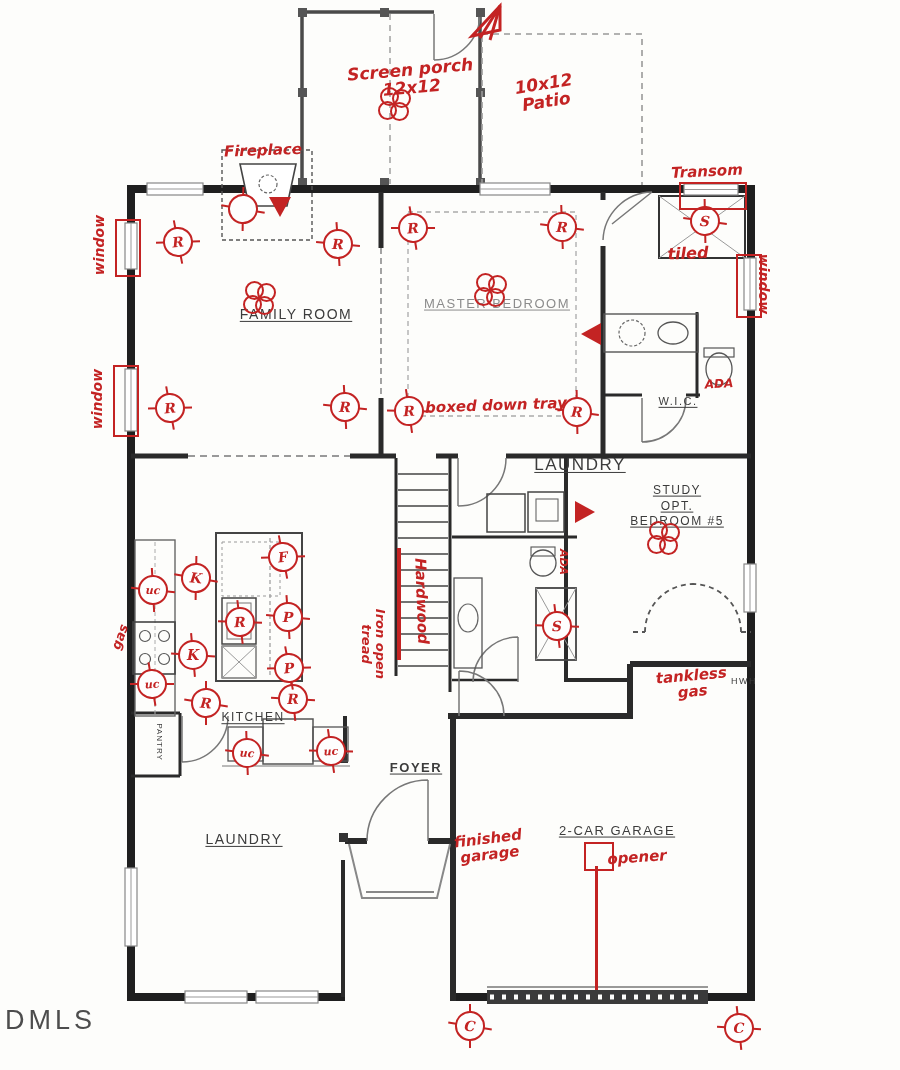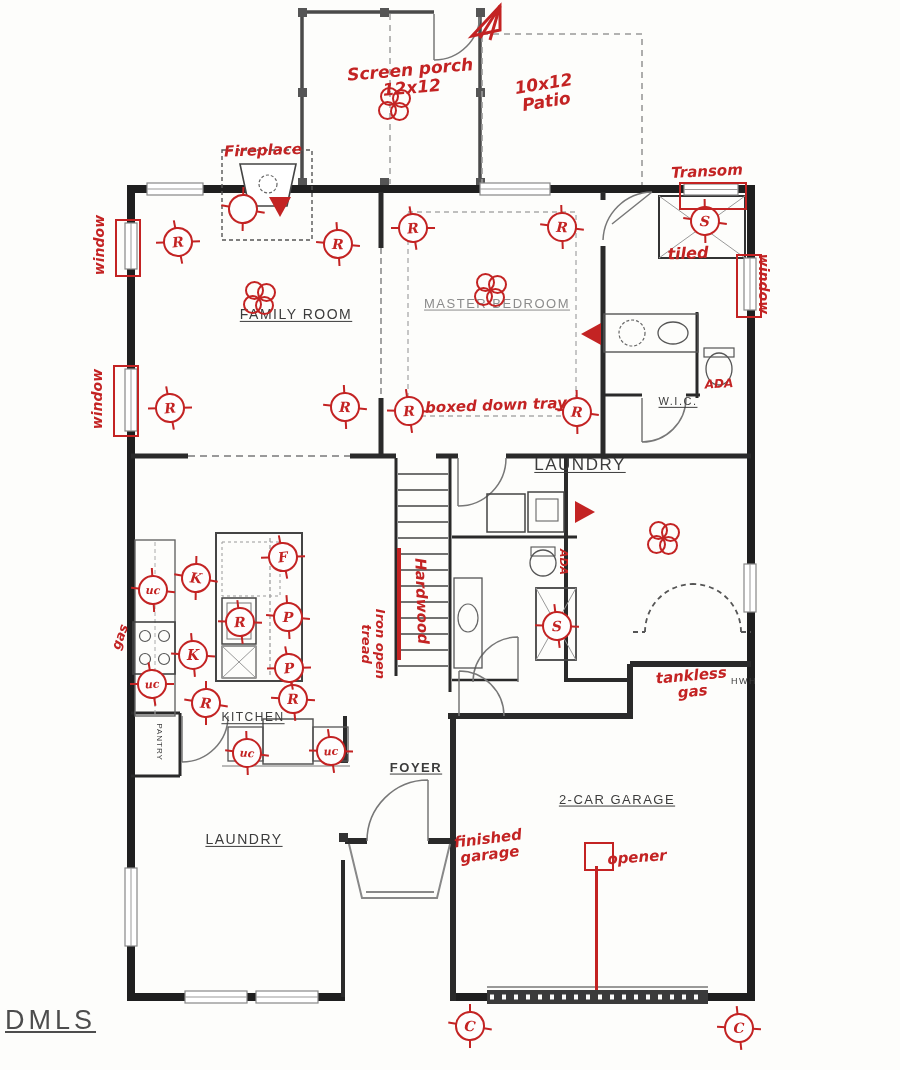--- a/index.html
+++ b/index.html
@@ -28,21 +28,21 @@
   .fan i:nth-child(2){right:1px;top:2px;}
   .fan i:nth-child(3){left:0;bottom:1px;}
   .fan i:nth-child(4){right:3px;bottom:0;}
   .tri{position:absolute;width:0;height:0;}
   .tri.down{border-left:11px solid transparent;border-right:11px solid transparent;border-top:20px solid var(--red);}
   .tri.left{border-top:11px solid transparent;border-bottom:11px solid transparent;border-right:20px solid var(--red);}
   .tri.right{border-top:11px solid transparent;border-bottom:11px solid transparent;border-left:20px solid var(--red);}
   .redrect{position:absolute;border:2.6px solid var(--red);background:transparent;}
   .redline{position:absolute;background:var(--red);}
   #watermark{position:absolute;left:5px;top:1005px;z-index:2;color:#4d4d4d;font-size:27px;
-      letter-spacing:4px;font-weight:400;font-family:"Liberation Sans",sans-serif;text-decoration:underline;}
+      letter-spacing:4px;font-weight:400;font-family:"Liberation Sans",sans-serif;}
 </style>
 </head>
 <body>
 
 <div id="page">
 
   <svg id="linework" width="900" height="1070" viewBox="0 0 900 1070">
 
     <g stroke="#4a4a4a" fill="none">
       <path d="M302,12 H434 M302,12 V186 M480,12 V186" stroke-width="3.5"></path>
@@ -195,25 +195,28 @@
       <path d="M500,6 L472,36 L500,30 Z"></path>
       <path d="M500,6 L480,38 M500,6 L490,40"></path>
     </g>
   </svg>
 
   <div id="labels-layer">
       <div class="room-label u" style="left: 280px; top: 314px; font-size: 14px; transform: translate(-50%, -50%);">FAMILY ROOM</div>
       <div class="room-label u" style="left: 481px; top: 304px; font-size: 13px; transform: translate(-50%, -50%); color: rgb(140, 140, 140);">MASTER BEDROOM</div>
       <div class="room-label u" style="left: 662px; top: 401px; font-size: 11px; transform: translate(-50%, -50%);">W.I.C.</div>
       <div class="room-label u" style="left: 558px; top: 465px; font-size: 17px; transform: translate(-50%, -50%); padding-left: 12px;">LAUNDRY</div>
+      <div class="room-label u" style="left: 661px; top: 506px; font-size: 12px; transform: translate(-50%, -50%);">STUDY
+OPT.
+BEDROOM #5</div>
       <div class="room-label u" style="left: 237px; top: 718px; font-size: 12px; transform: translate(-50%, -50%);">KITCHEN</div>
       <div class="room-label vert" style="left: 143px; top: 742px; font-size: 8px; transform: translate(-50%, -50%);">PANTRY</div>
       <div class="room-label u" style="left: 400px; top: 768px; font-size: 13px; transform: translate(-50%, -50%); font-weight: bold;">FOYER</div>
       <div class="room-label u" style="left: 228px; top: 839px; font-size: 14px; transform: translate(-50%, -50%);">LAUNDRY</div>
-      <div class="room-label u" style="left: 601px; top: 800px; font-size: 13px; transform: translate(-50%, -50%);">2-CAR GARAGE</div>
+      <div class="room-label u" style="left: 601px; top: 831px; font-size: 13px; transform: translate(-50%, -50%);">2-CAR GARAGE</div>
       <div class="room-label" style="left: 728px; top: 682px; font-size: 9px; transform: translate(-50%, -50%);">HWH</div>
     </div>
   <div id="markers-layer">
       <div class="sym" style="left: 156px; top: 220px; transform: rotate(-6deg);">
         <div class="th"></div>
         <div class="tv"></div>
         <div class="circ" style="font-size: 14px;">R</div>
       </div>
       <div class="sym" style="left: 316px; top: 222px; transform: rotate(1deg);">
         <div class="th"></div>

